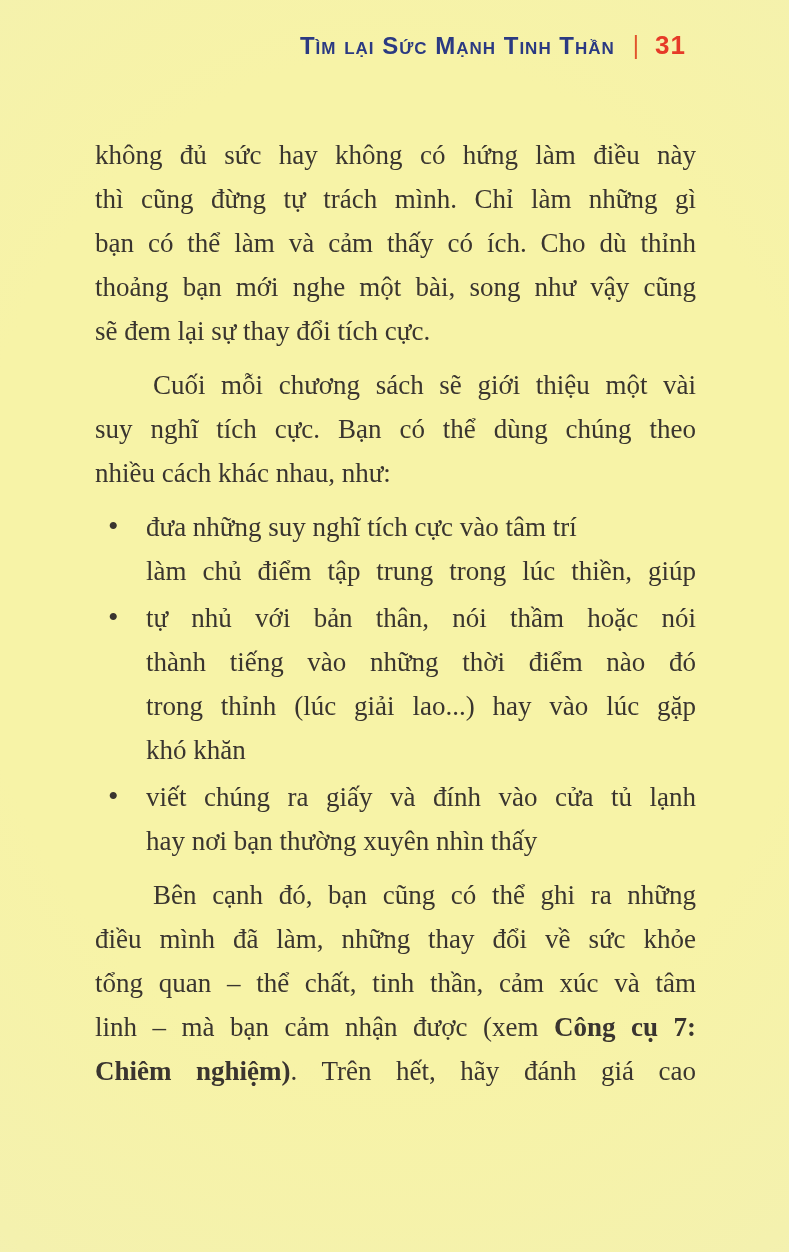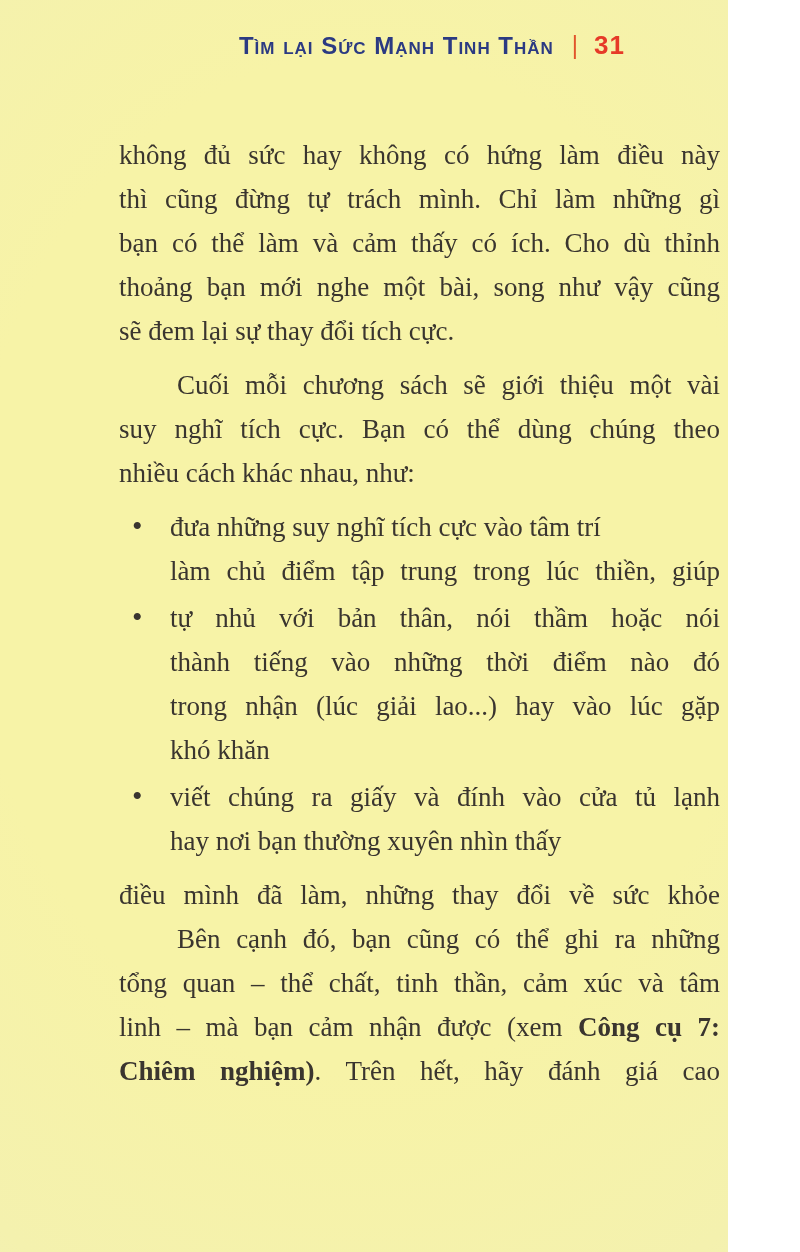--- a/index.html
+++ b/index.html
@@ -3,27 +3,26 @@
 <meta charset="utf-8">
 <style>
   html, body { margin: 0; padding: 0; }
   body {
     width: 800px; height: 1252px;
     font-family: "Liberation Serif", "DejaVu Serif", serif;
     overflow: hidden;
   }
   .page {
     position: relative;
-    width: 728px; height: 1252px;
+    width: 789px; height: 1252px;
     background:
       radial-gradient(ellipse 120% 90% at 50% 45%,
         var(--paper-center) 0%, var(--paper-center) 45%,
         var(--paper-mid) 72%, var(--paper-edge) 100%);
     box-sizing: border-box;
-    padding-left: 24px;
   }
   
   .header {
     box-sizing: border-box;
     padding: 30px 103px 0 0;
     height: 64px;
     display: flex;
     justify-content: flex-end;
     align-items: baseline;
     font-family: "Liberation Sans", "DejaVu Sans", sans-serif;
@@ -116,34 +115,34 @@
       <div class="bullet-item">
         <span class="marker">•</span>
         <div class="ln last">đưa những suy nghĩ tích cực vào tâm trí</div>
         <div class="ln">làm chủ điểm tập trung trong lúc thiền, giúp</div>
       </div>
 
       <div class="bullet-item">
         <span class="marker">•</span>
         <div class="ln">tự nhủ với bản thân, nói thầm hoặc nói</div>
         <div class="ln">thành tiếng vào những thời điểm nào đó</div>
-        <div class="ln">trong nhận (lúc giải lao...) hay vào lúc gặp</div>
+        <div class="ln">trong thỉnh (lúc giải lao...) hay vào lúc gặp</div>
         <div class="ln last">khó khăn</div>
       </div>
 
       <div class="bullet-item">
         <span class="marker">•</span>
         <div class="ln">viết chúng ra giấy và đính vào cửa tủ lạnh</div>
         <div class="ln last">hay nơi bạn thường xuyên nhìn thấy</div>
       </div>
 
     </div>
 
     <div class="para gap">
+      <div class="ln indent">Bên cạnh đó, bạn cũng có thể ghi ra những</div>
       <div class="ln">điều mình đã làm, những thay đổi về sức khỏe</div>
-      <div class="ln indent">Bên cạnh đó, bạn cũng có thể ghi ra những</div>
       <div class="ln">tổng quan – thể chất, tinh thần, cảm xúc và tâm</div>
       <div class="ln"><span>linh – mà bạn cảm nhận được (xem </span><span class="b">Công cụ 7:</span></div>
       <div class="ln"><span class="b">Chiêm nghiệm)</span><span>. Trên hết, hãy đánh giá cao</span></div>
     </div>
 
   </div>
 </div>
 
 </body></html>

